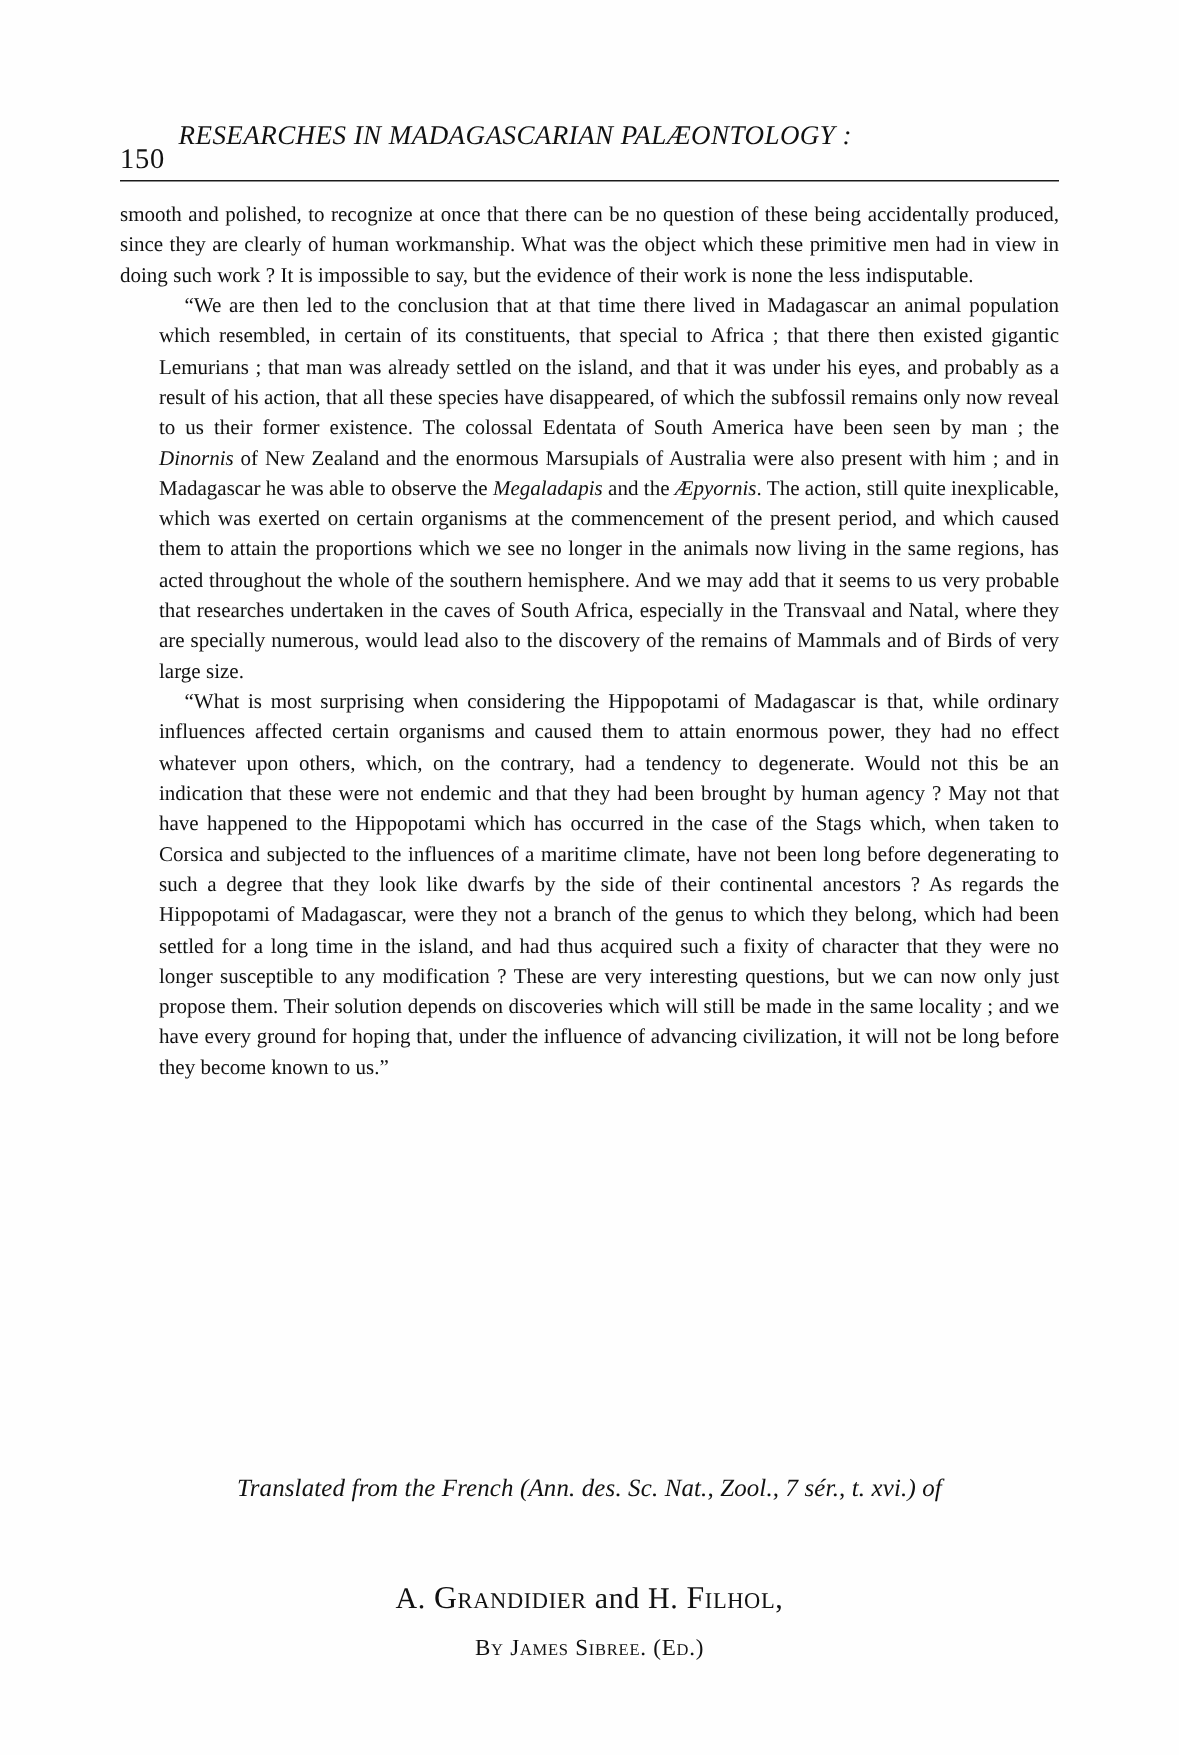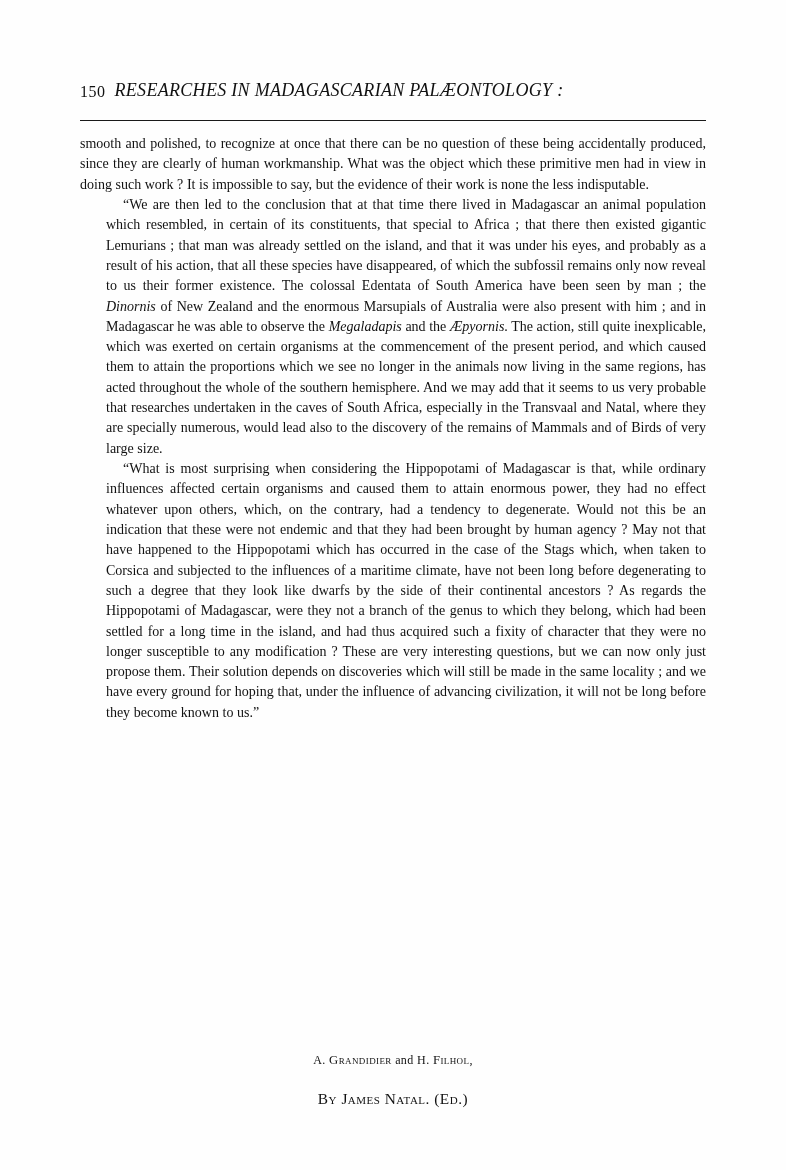--- a/index.html
+++ b/index.html
@@ -28,26 +28,26 @@
   
   .running-head {
     position: absolute;
     left: 80px;
     top: 80px;
     width: 626px;
     height: 30px;
     white-space: nowrap;
   }
   .folio {
-    font-size: 16px;
+    font-size: 19px;
     font-style: normal;
     letter-spacing: 0.5px;
     vertical-align: baseline;
     position: relative;
-    top: 1px;
+    top: 16px;
   }
   .head-title {
     font-style: italic;
     font-size: 18px;
     letter-spacing: 0.3px;
     margin-left: 9px;
   }
   .head-rule {
     position: absolute;
     left: 80px;
@@ -92,21 +92,21 @@
     letter-spacing: 0.1px;
   }
 
   
   .authors {
     position: absolute;
     left: 80px;
     top: 1053px;
     width: 626px;
     text-align: center;
-    font-size: 12px;
+    font-size: 20px;
     letter-spacing: 0.4px;
   }
   .editor {
     position: absolute;
     left: 80px;
     top: 1090px;
     width: 626px;
     text-align: center;
     font-size: 14.5px;
     letter-spacing: 0.5px;
@@ -129,18 +129,19 @@
   <div class="body-col">
 
     <p class="para">smooth and polished, to recognize at once that there can be no question of these being accidentally produced, since they are clearly of human workmanship.   What was the object which these primitive men had in view in doing such work ?   It is impossible to say, but the evidence of their work is none the less indisputable.</p>
 
     <p class="para indent"><span>“We are then led to the conclusion that at that time there lived in Madagascar an animal population which resembled, in certain of its constituents, that special to Africa ; that there then existed gigantic Lemurians ; that man was already settled on the island, and that it was under his eyes, and probably as a result of his action, that all these species have disappeared, of which the subfossil remains only now reveal to us their former existence.   The colossal Edentata of South America have been seen by man ; the </span><i>Dinornis</i><span> of New Zealand and the enormous Marsupials of Australia were also present with him ; and in Madagascar he was able to observe the </span><i>Megaladapis</i><span> and the </span><i>Æpyornis</i><span>. The action, still quite inexplicable, which was exerted on certain organisms at the commencement of the present period, and which caused them to attain the proportions which we see no longer in the animals now living in the same regions, has acted throughout the whole of the southern hemisphere.   And we may add that it seems to us very probable that researches undertaken in the caves of South Africa, especially in the Transvaal and Natal, where they are specially numerous, would lead also to the discovery of the remains of Mammals and of Birds of very large size.</span></p>
 
     <p class="para indent">“What is most surprising when considering the Hippopotami of Madagascar is that, while ordinary influences affected certain organisms and caused them to attain enormous power, they had no effect whatever upon others, which, on the contrary, had a tendency to degenerate. Would not this be an indication that these were not endemic and that they had been brought by human agency ?   May not that have happened to the Hippopotami which has occurred in the case of the Stags which, when taken to Corsica and subjected to the influences of a maritime climate, have not been long before degenerating to such a degree that they look like dwarfs by the side of their continental ancestors ?   As regards the Hippopotami of Madagascar, were they not a branch of the genus to which they belong, which had been settled for a long time in the island, and had thus acquired such a fixity of character that they were no longer susceptible to any modification ?   These are very interesting questions, but we can now only just propose them.   Their solution depends on discoveries which will still be made in the same locality ; and we have every ground for hoping that, under the influence of advancing civilization, it will not be long before they become known to us.”</p>
 
   </div>
 
+  <div class="credit">Translated from the French (Ann. des. Sc. Nat., Zool., 7 sér., t. xvi.) of</div>
 
   <div class="authors"><span>A. </span><span class="sc">Grandidier</span><span> and </span><span>H. </span><span class="sc">Filhol</span><span>,</span></div>
 
-  <div class="editor"><span class="sc">By </span><span class="sc">James Natal</span><span class="sc">. (Ed.)</span></div>
+  <div class="editor"><span class="sc">By </span><span class="sc">James Sibree</span><span class="sc">. (Ed.)</span></div>
 
 </div>
 
 </body></html>

